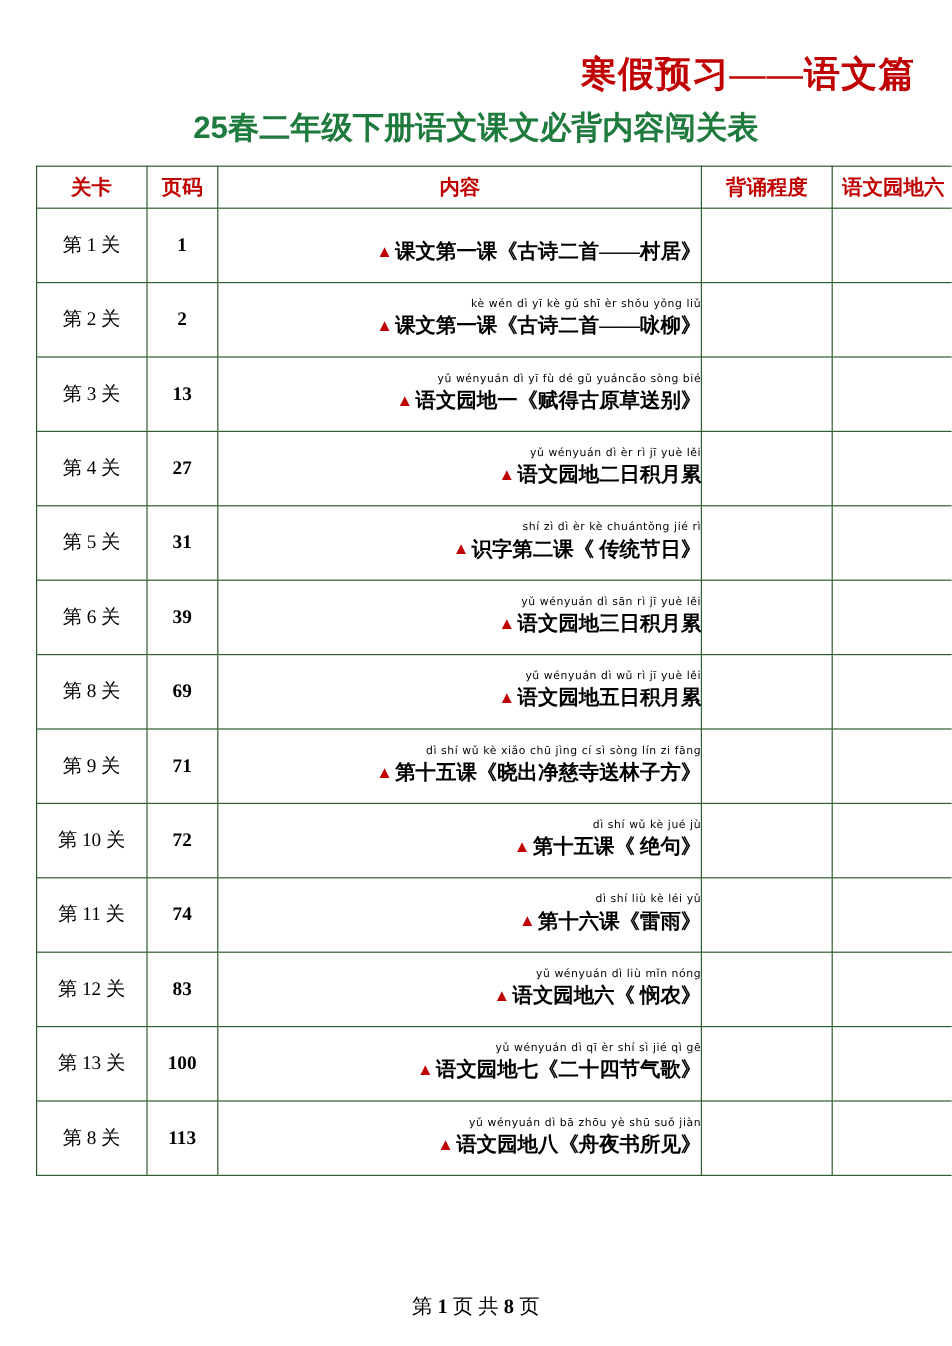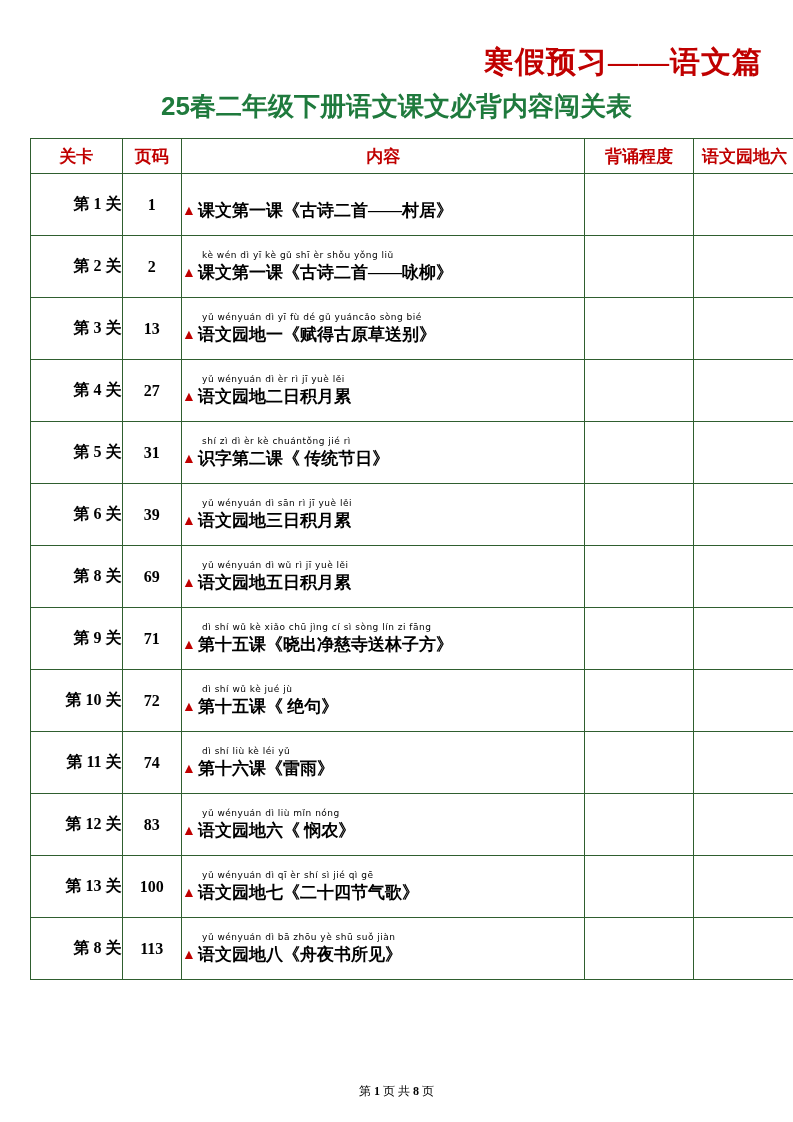--- a/index.html
+++ b/index.html
@@ -62,34 +62,34 @@
   .col-level { width: 86px; }
   .col-page  { width: 56px; }
   .col-content { width: 379px; }
   .col-degree { width: 102px; }
   .col-dictation { width: 96px; }
 
   tbody td {
     height: 61px;
   }
   .cell-level {
-    text-align: right;
+    text-align: center;
     font-size: 16px;
-    font-weight: bold;
+    font-weight: normal;
     color: #000;
   }
   .cell-page {
     text-align: center;
     font-size: 16px;
     font-weight: bold;
     color: #000;
   }
   .cell-content {
     padding: 2px 0 2px 14px;
-    text-align: left;
+    text-align: right;
   }
   .ruby-line {
     font-size: 9px;
     color: #000;
     letter-spacing: 0.5px;
     height: 13px;
     line-height: 13px;
     white-space: nowrap;
     font-family: "DejaVu Sans", sans-serif;
     padding-left: 20px;
@@ -108,21 +108,21 @@
     margin-right: 2px;
     position: relative;
     top: -1px;
   }
   .footer {
     position: absolute;
     left: 0;
     right: 0;
     bottom: 22px;
     text-align: center;
-    font-size: 12px;
+    font-size: 17px;
     color: #000;
     font-family: "Liberation Serif", "DejaVu Serif", serif;
   }
   .footer .num { font-weight: bold; }
 </style>
 </head>
 <body>
 
 <div class="page">
 

